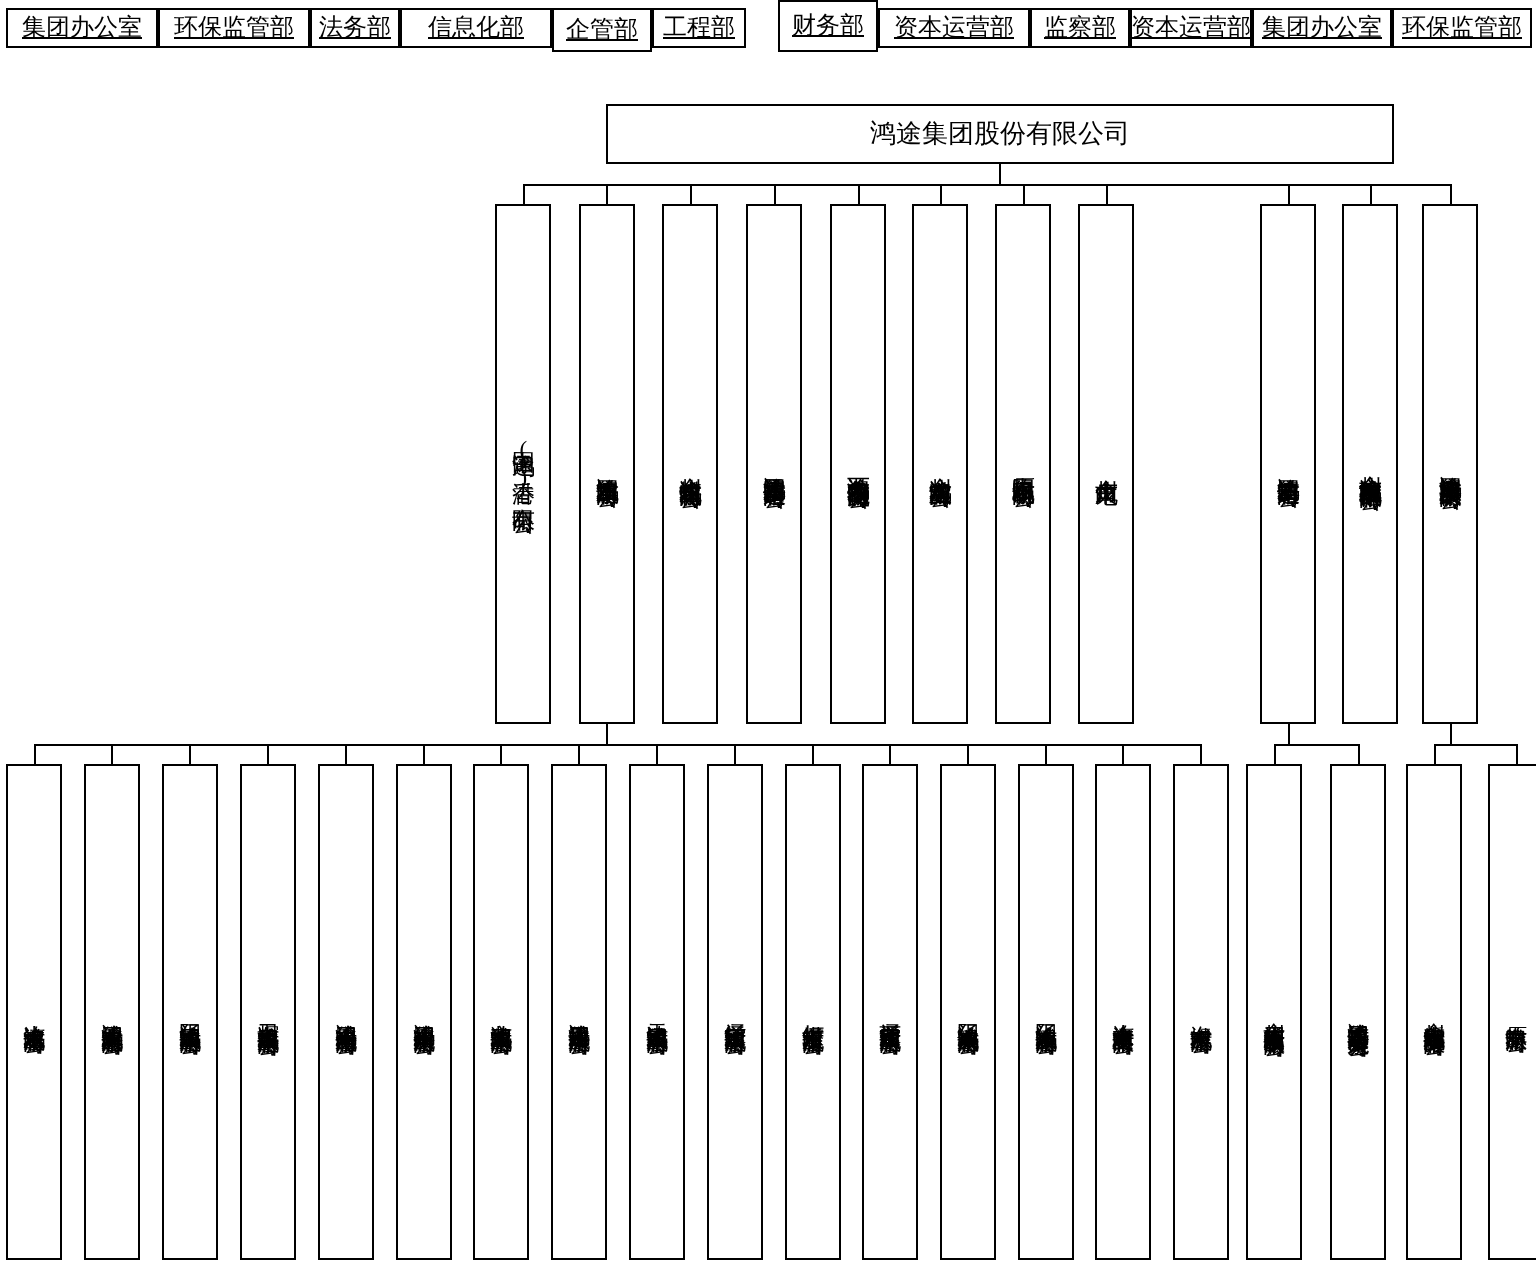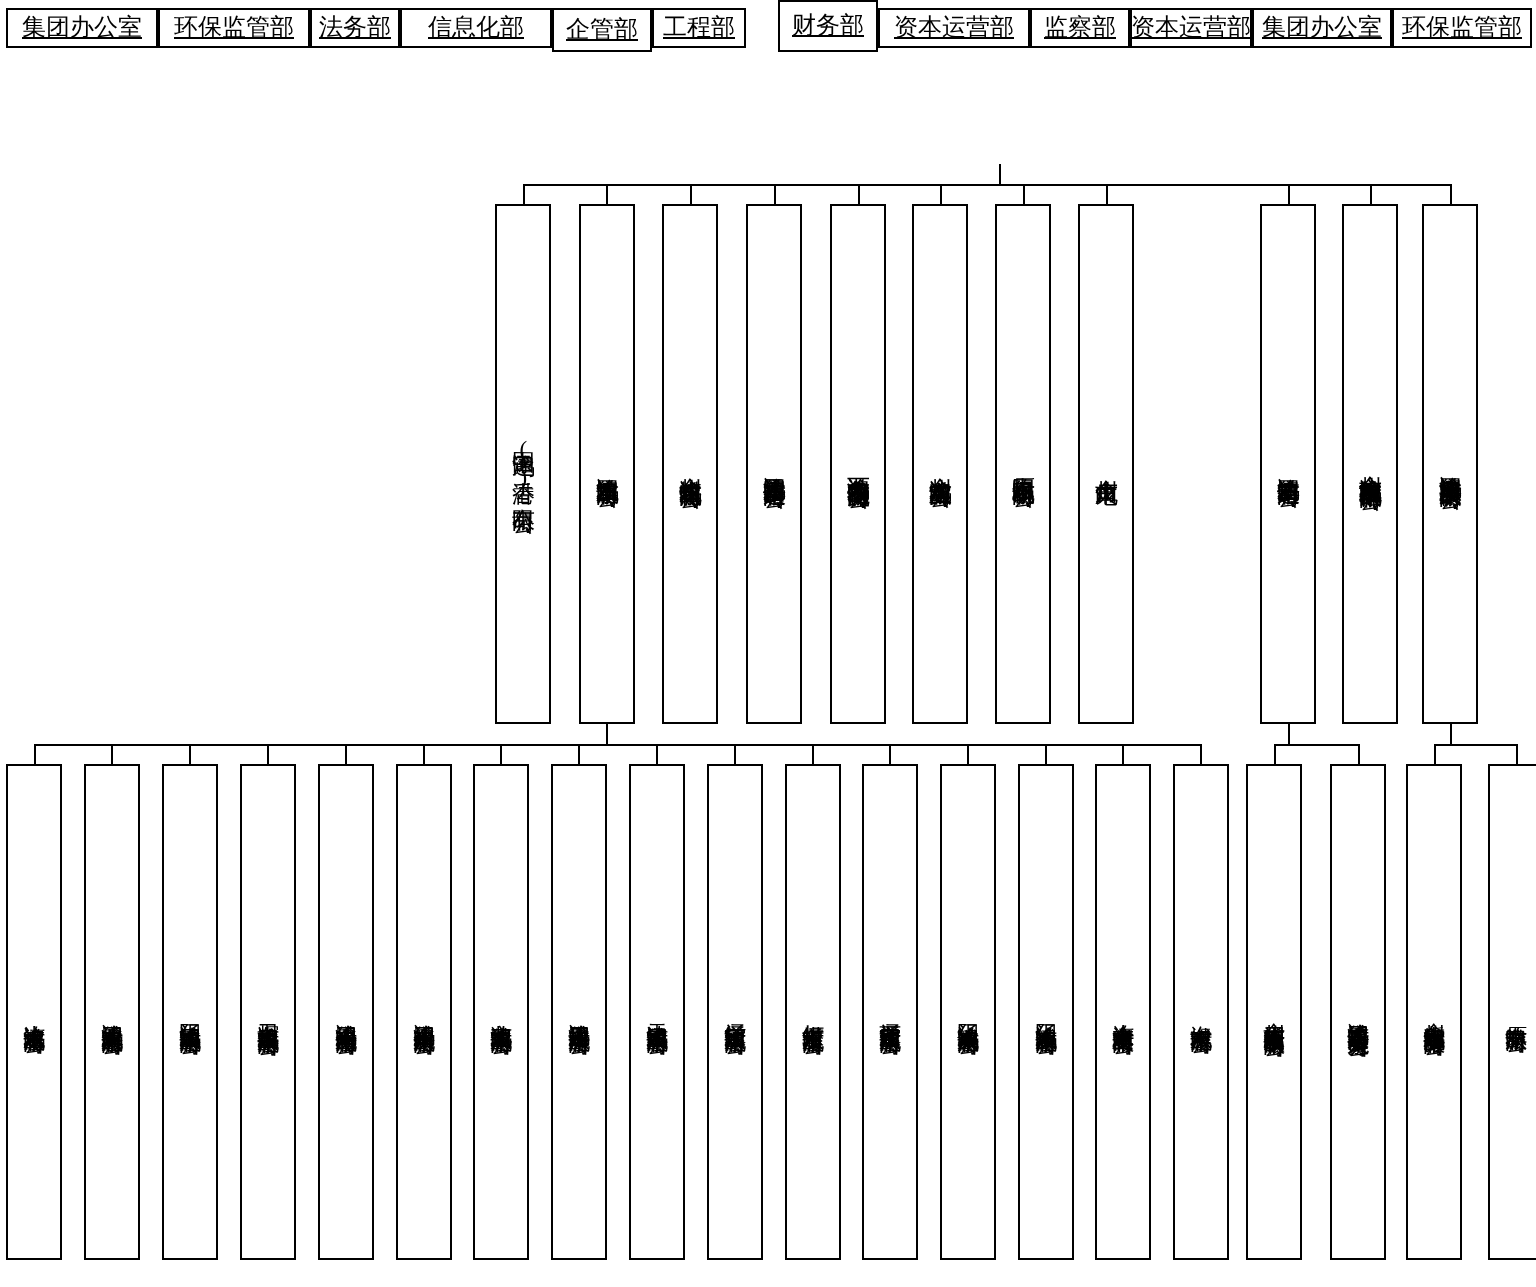--- a/index.html
+++ b/index.html
@@ -73,20 +73,21 @@
   <div class="box dept" style="left:552px; top:8px; width:100px; height:44px;">企管部</div>
   <div class="box dept" style="left:652px; top:8px; width:94px; height:40px;">工程部</div>
 
   <div class="box dept" style="left:778px; top:0; width:100px; height:52px;">财务部</div>
   <div class="box dept" style="left:878px; top:8px; width:152px; height:40px;">资本运营部</div>
   <div class="box dept" style="left:1030px; top:8px; width:100px; height:40px;">监察部</div>
   <div class="box dept" style="left:1130px; top:8px; width:122px; height:40px;">资本运营部</div>
   <div class="box dept" style="left:1252px; top:8px; width:140px; height:40px;">集团办公室</div>
   <div class="box dept" style="left:1392px; top:8px; width:140px; height:40px;">环保监管部</div>
 
+  <div class="box root" style="left:606px; top:104px; width:788px; height:60px;">鸿途集团股份有限公司</div>
 
   <div class="line vline" style="left:999px; top:164px; height:20px;"></div>
   <div class="line hline" style="left:523px; top:184px; width:927px;"></div>
 
   <div class="line vline" style="left:523px; top:184px; height:20px;"></div>
   <div class="line vline" style="left:606px; top:184px; height:20px;"></div>
   <div class="line vline" style="left:690px; top:184px; height:20px;"></div>
   <div class="line vline" style="left:774px; top:184px; height:20px;"></div>
   <div class="line vline" style="left:858px; top:184px; height:20px;"></div>
   <div class="line vline" style="left:940px; top:184px; height:20px;"></div>

